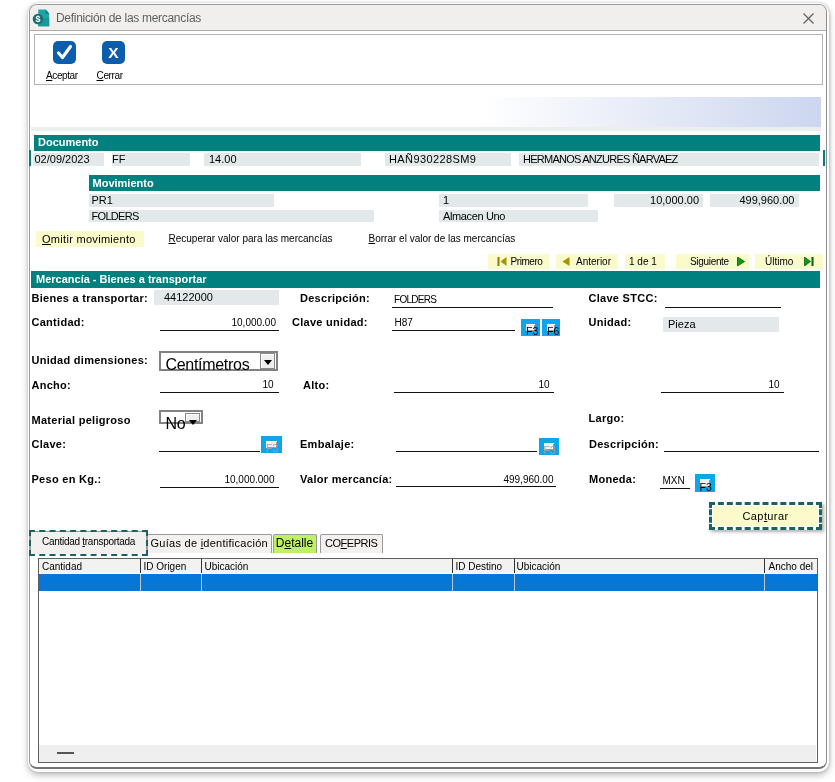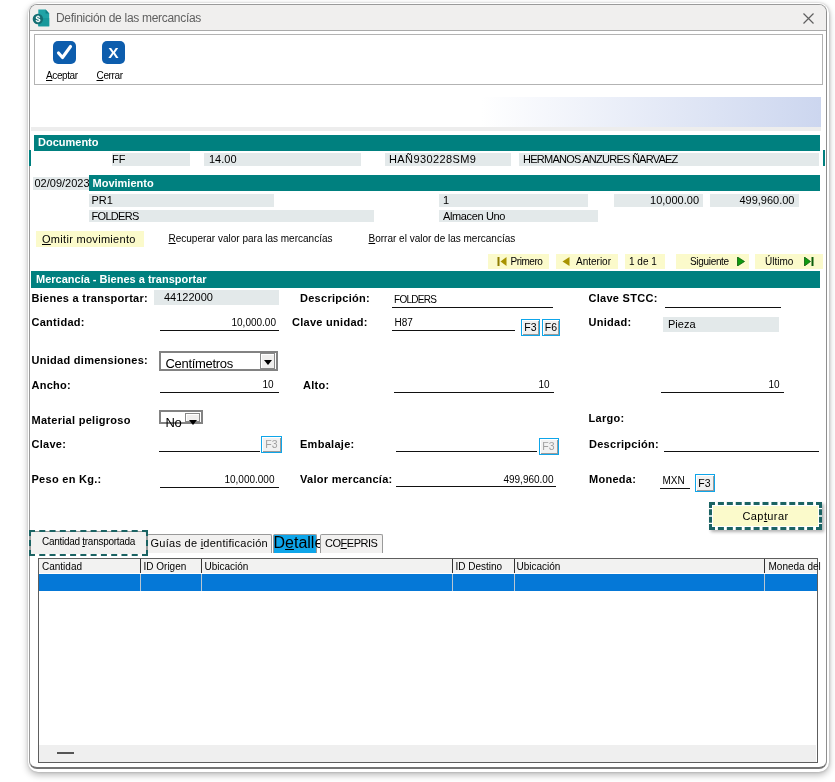--- a/index.html
+++ b/index.html
@@ -6,26 +6,26 @@
 html,body { width:835px; height:782px; background:#ffffff; overflow:hidden;
   font-family:"Liberation Sans", sans-serif; }
 #c { position:relative; width:835px; height:782px; }
 .abs { position:absolute; }
 .lbl { position:absolute; font-weight:bold; font-size:11px; color:#000; white-space:nowrap; letter-spacing:0.28px; }
 .val { position:absolute; font-size:10px; color:#000; white-space:nowrap; }
 .fld { position:absolute; background:#e3e9ea; font-size:11px; color:#000; white-space:nowrap; overflow:hidden; }
 .uline { position:absolute; border-top:1px solid #111; height:0; }
 .tbar { position:absolute; background:#00807f; color:#fff; font-size:11px; font-weight:bold; white-space:nowrap; }
 .yb { position:absolute; background:#fbfacb; font-size:11px; color:#000; white-space:nowrap; }
-.fbtn { position:absolute; background:#f1f1f1; border:1px solid #0ea5e9;
+.fbtn { position:absolute; background:#f1f1f1; border:5px solid #0ea5e9;
   box-shadow: inset 1px 1px 0 #ffffff, inset -1px -1px 0 #9a9a9a;
   font-size:10.5px; color:#000; text-align:center; }
 .fbtn.dis { color:#9f9f9f; }
 .combo { position:absolute; background:#fff; border:2px solid #828282; }
-.combo .txt { position:absolute; left:5px; top:3px; font-size:13px; color:#000; white-space:nowrap; letter-spacing:-0.3px; }
+.combo .txt { position:absolute; left:5px; top:3px; font-size:16px; color:#000; white-space:nowrap; letter-spacing:-0.3px; }
 .combo .btn { position:absolute; right:0.5px; top:0.5px; bottom:0.5px; width:15.5px; background:#f0efee;
   border:1px solid #888; box-shadow: inset 1px 1px 0 #fff; }
 .combo .btn:after { content:""; position:absolute; left:3.5px; top:6px;
   border-left:4px solid transparent; border-right:4px solid transparent; border-top:5px solid #000; }
 </style>
 </head>
 <body>
 <div id="c">
 
 <div class="abs" style="left:27.5px; top:2.5px; width:801px; height:769px;
@@ -61,21 +61,21 @@
 </svg>
 <div class="val" style="left:96.5px; top:70px; letter-spacing:-0.35px;"><u>C</u>errar</div>
 
 <div class="abs" style="left:31px; top:97px; width:790px; height:30px;
   background:linear-gradient(90deg,#ffffff 57%,#ccd6ef 100%);"></div>
 <div class="abs" style="left:31px; top:127px; width:790px; height:4px; background:#ededed;"></div>
 
 <div class="tbar" style="left:34px; top:135px; width:786px; height:15.5px; line-height:15px; padding-left:4px;">Documento</div>
 <div class="abs" style="left:29px; top:150px; width:2px; height:16px; background:#00807f;"></div>
 <div class="abs" style="left:823px; top:150px; width:2px; height:16px; background:#00807f;"></div>
-<div class="fld" style="left:32.5px; top:152.5px; width:71.5px; height:13px; line-height:13px; padding-left:2px;margin-top:24px;">02/09/2023</div>
+<div class="fld" style="left:32.5px; top:152.5px; width:71.5px; height:13px; line-height:13px; padding-left:2px;">02/09/2023</div>
 <div class="fld" style="left:112px; top:152.5px; width:78px; height:13px; line-height:13px; ">FF</div>
 <div class="fld" style="left:204px; top:152.5px; width:157px; height:13px; line-height:13px; padding-left:5px;">14.00</div>
 <div class="fld" style="left:385px; top:152.5px; width:126px; height:13px; line-height:13px; padding-left:4px; letter-spacing:0.4px;">HAÑ930228SM9</div>
 <div class="fld" style="left:519px; top:152.5px; width:300px; height:13px; line-height:13px; padding-left:4px; letter-spacing:-0.75px;">HERMANOS ANZURES ÑARVAEZ</div>
 
 <div class="tbar" style="left:88.5px; top:175px; width:731.5px; height:16px; line-height:16px; padding-left:4px;">Movimiento</div>
 <div class="fld" style="left:88.5px; top:194px; width:185.5px; height:12.5px; line-height:12.5px; padding-left:3px;">PR1</div>
 <div class="fld" style="left:439px; top:194px; width:149px; height:12.5px; line-height:12.5px; padding-left:4px;">1</div>
 <div class="fld" style="left:614px; top:194px; width:89px; height:12.5px; line-height:12.5px; padding-right:4px; text-align:right;">10,000.00</div>
 <div class="fld" style="left:710px; top:194px; width:88.5px; height:12.5px; line-height:12.5px; padding-right:4px; text-align:right;">499,960.00</div>
@@ -179,36 +179,36 @@
   <div class="abs" style="left:1px; top:1px; right:1px; bottom:1px; background:#fbfacb;
   font-size:11px; text-align:center; line-height:20px; letter-spacing:0.4px;">Cap<u>t</u>urar</div>
     </div>
 
 <div class="abs tab" style="left:29.5px; top:531px; width:117px; height:22.5px; background:#f2f1f0;
   border:1px solid #9a9a9a; border-bottom:none; border-radius:2px 2px 0 0;"></div>
 <div class="val" style="left:42px; top:535.5px; letter-spacing:-0.28px;">Cantidad <u>t</u>ransportada</div>
 <div class="abs tab" style="left:147px; top:534px; width:124.5px; height:18.5px; background:#f2f1f0;
   border:1px solid #9a9a9a; border-bottom:none; border-radius:2px 2px 0 0;
   font-size:11px; text-align:center; line-height:16.5px; letter-spacing:0.27px;">Guías de <u>i</u>dentificación</div>
-<div class="abs tab" style="left:272.5px; top:534px; width:44px; height:18.5px; background:#0ea5e9;
+<div class="abs tab" style="left:272.5px; top:534px; width:44px; height:18.5px; background:#bef264;
   border:1px solid #9a9a9a; border-bottom:none; border-radius:2px 2px 0 0;
-  font-size:16px; text-align:center; line-height:16.5px;">D<u>e</u>talle</div>
+  font-size:12px; text-align:center; line-height:16.5px;">D<u>e</u>talle</div>
 <div class="abs tab" style="left:319.5px; top:534px; width:63.5px; height:18.5px; background:#f2f1f0;
   border:1px solid #9a9a9a; border-bottom:none; border-radius:2px 2px 0 0;
   font-size:11px; text-align:center; line-height:16.5px; letter-spacing:-0.48px;">CO<u>F</u>EPRIS</div>
 <div class="abs" style="left:29px; top:529.5px; width:118.5px; height:26.5px; border:2.5px dashed #1b6363;"></div>
 
 <div class="abs" style="left:38px; top:558px; width:780px; height:205px; border:1px solid #5e5e5e; background:#fff;"></div>
 <div class="abs" style="left:39px; top:559px; width:778px; height:13.5px; background:#f2f2f1;"></div>
 <div class="val" style="left:42px; top:560.5px;">Cantidad</div>
 <div class="val" style="left:143.5px; top:560.5px;">ID Origen</div>
 <div class="val" style="left:204.5px; top:560.5px;">Ubicación</div>
 <div class="val" style="left:455.5px; top:560.5px;">ID Destino</div>
 <div class="val" style="left:516.5px; top:560.5px;">Ubicación</div>
-<div class="val" style="left:768.5px; top:560.5px;">Moneda del</div>
+<div class="val" style="left:768.5px; top:560.5px;">Ancho del</div>
 <div class="abs" style="left:140px; top:559px; width:1px; height:13.5px; background:#333;"></div>
 <div class="abs" style="left:201px; top:559px; width:1px; height:13.5px; background:#333;"></div>
 <div class="abs" style="left:452px; top:559px; width:1px; height:13.5px; background:#333;"></div>
 <div class="abs" style="left:513.5px; top:559px; width:1px; height:13.5px; background:#333;"></div>
 <div class="abs" style="left:764px; top:559px; width:1px; height:13.5px; background:#333;"></div>
 <div class="abs" style="left:39px; top:574px; width:778px; height:16.5px; background:#0578d7;"></div>
 <div class="abs" style="left:140px; top:574px; width:1px; height:16.5px; background:#b9c6d2;"></div>
 <div class="abs" style="left:201px; top:574px; width:1px; height:16.5px; background:#b9c6d2;"></div>
 <div class="abs" style="left:452px; top:574px; width:1px; height:16.5px; background:#b9c6d2;"></div>
 <div class="abs" style="left:513.5px; top:574px; width:1px; height:16.5px; background:#b9c6d2;"></div>

